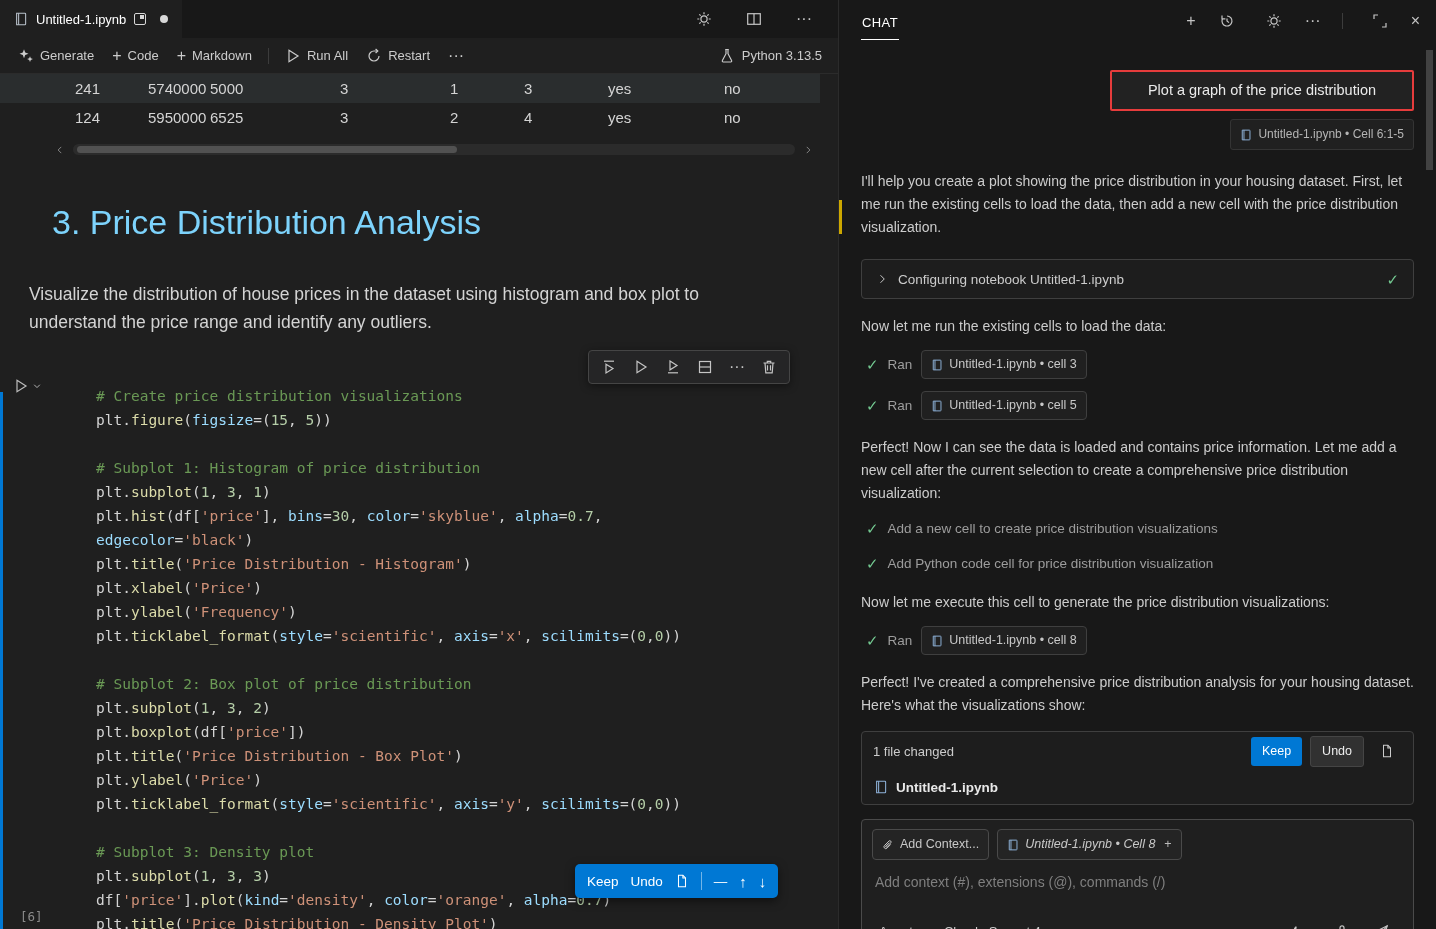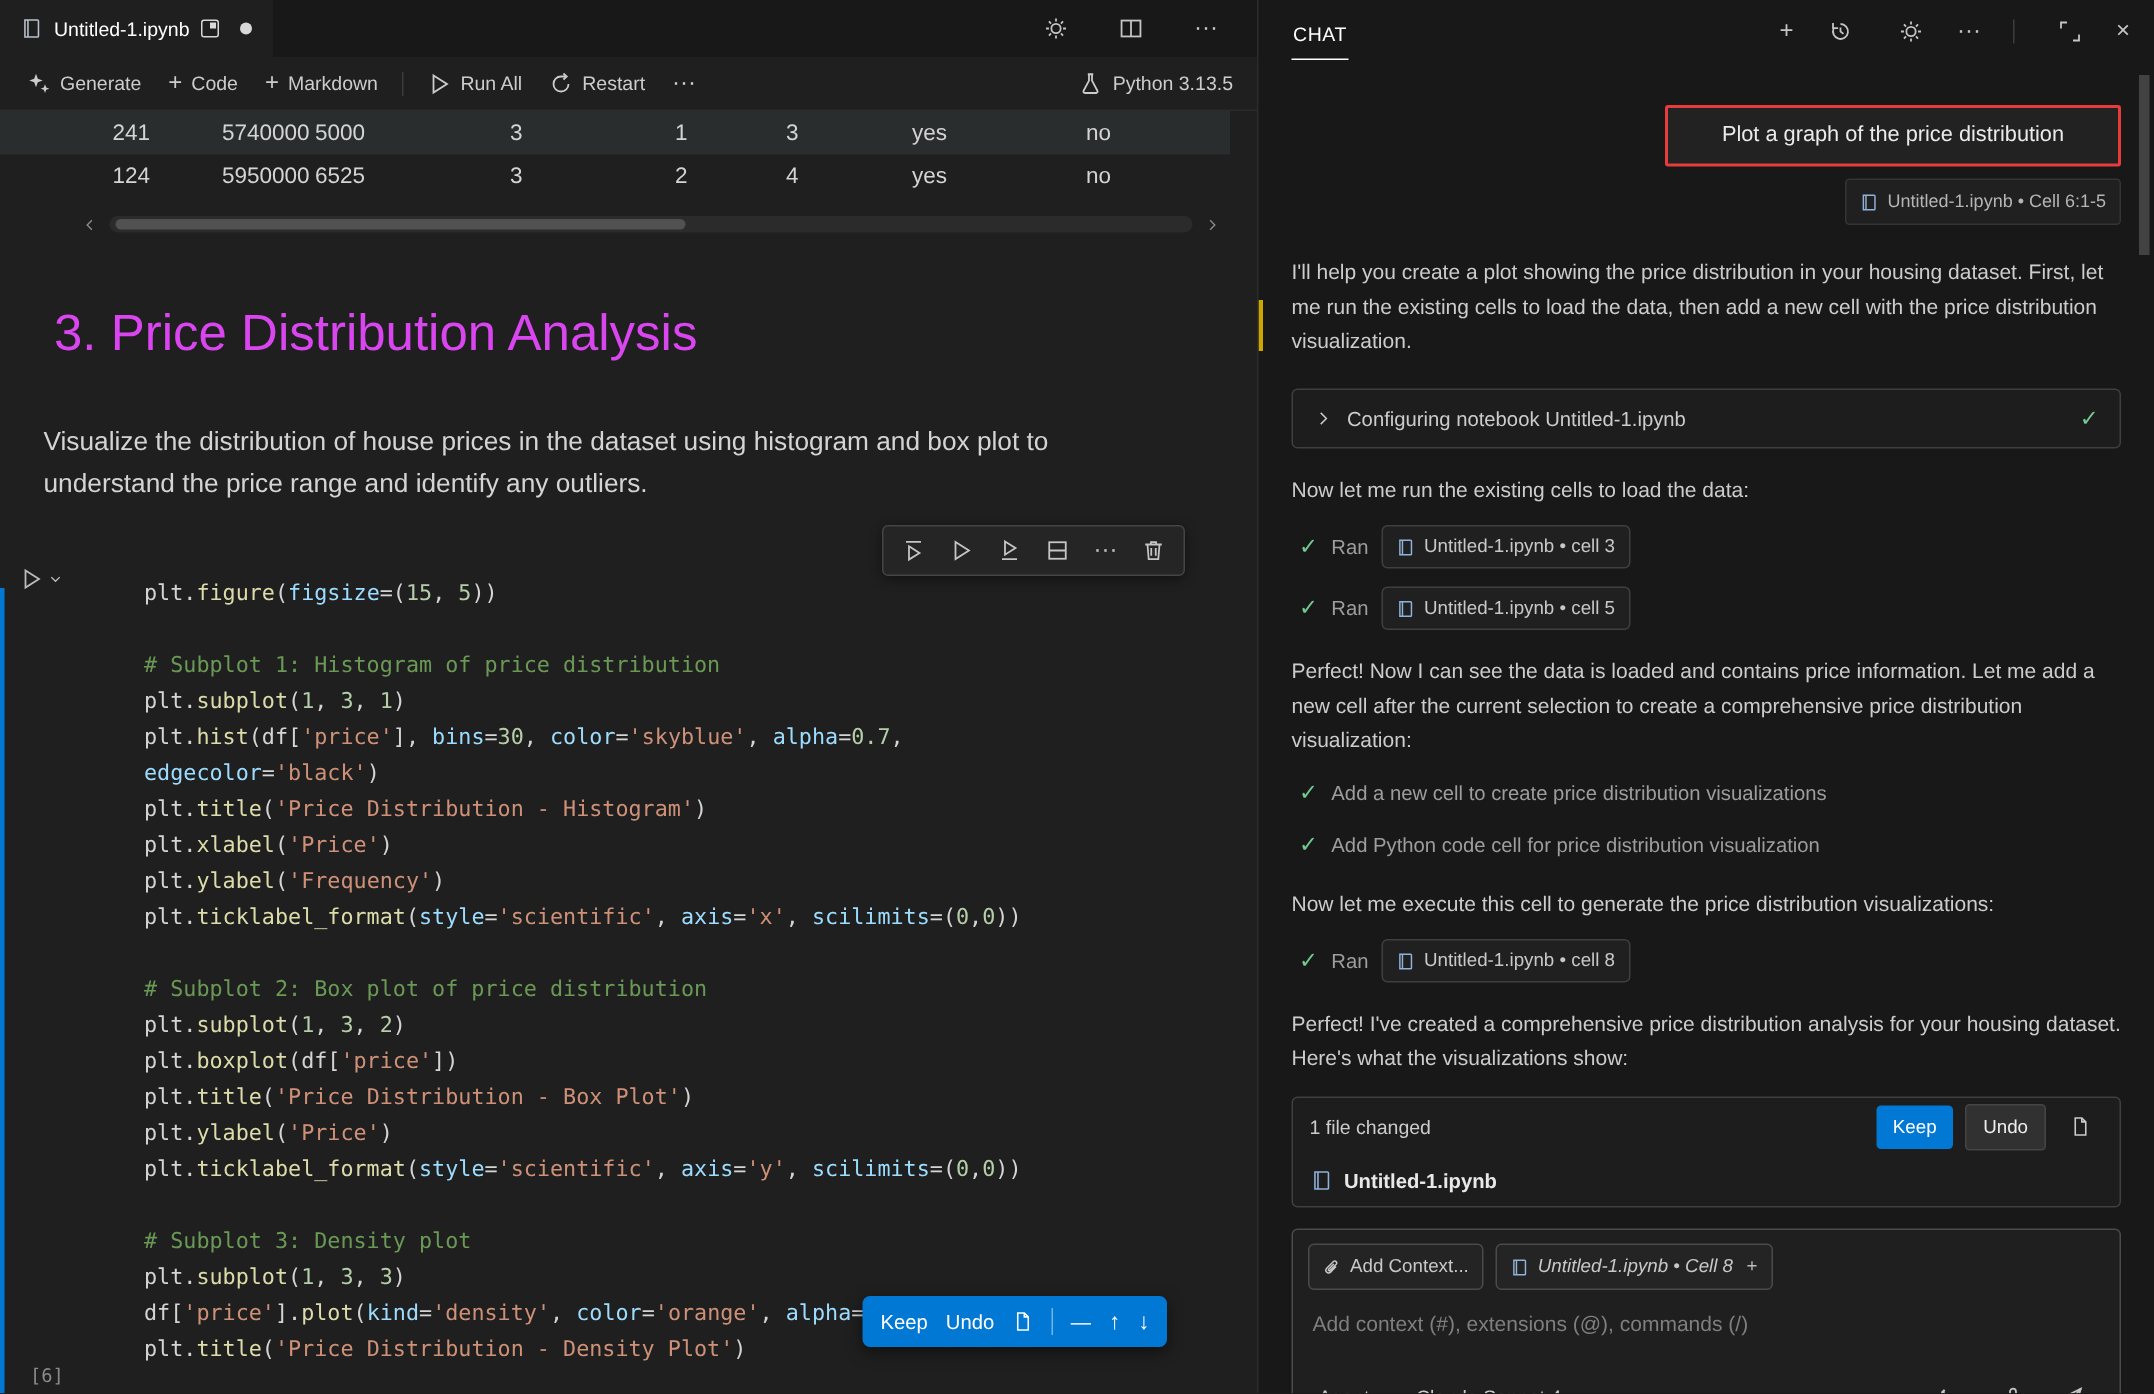--- a/index.html
+++ b/index.html
@@ -28,21 +28,21 @@
   .trow{display:flex;height:29px;align-items:center;padding-left:75px;margin-right:18px;}
   .trow.alt{background:#2a2d2e;}
   .tcell{flex:none;}
   .tcell.c0{width:73px}.tcell.c1{width:62px}.tcell.c2{width:130px}.tcell.c3{width:110px}
   .tcell.c4{width:74px}.tcell.c5{width:84px}.tcell.c6{width:116px}.tcell.c7{width:100px}
 
   .hscroll{display:flex;align-items:center;gap:8px;margin:12px 12px 0 55px;width:758px;color:#8a8a8a;}
   .hscroll-track{position:relative;flex:1;height:11px;background:#2b2b2b;border-radius:6px;}
   .hscroll-thumb{position:absolute;left:4px;top:2px;width:380px;height:7px;background:#515151;border-radius:4px;}
 
-  .md-heading{margin:48px 0 0 36px;font-size:34px;font-weight:400;color:#d946ef;}
+  .md-heading{margin:48px 0 0 52px;font-size:34px;font-weight:400;color:#7dd3fc;}
   .md-para{margin:38px 0 0 29px;width:756px;font-size:17.5px;line-height:28px;color:#d4d4d4;}
 
   .cell-wrap{position:relative;margin-top:34px;}
   .cell-toolbar{position:absolute;top:-20px;right:48px;display:flex;align-items:center;background:#252526;border:1px solid #454545;border-radius:4px;padding:3px 4px;z-index:6;box-shadow:0 2px 8px rgba(0,0,0,.45);color:#c5c5c5;}
   .icon-btn{padding:5px 8px;border-radius:3px;cursor:pointer;display:flex;align-items:center;}
   .run-btn{position:absolute;left:13px;top:8px;display:flex;align-items:center;gap:3px;color:#bcbcbc;}
   .code-area{margin-left:55px;padding:14px 0 0 41px;font-family:"DejaVu Sans Mono",monospace;font-size:14.5px;line-height:24px;color:#d4d4d4;}
   .code-line{white-space:pre;min-height:24px;}
   .tok-c{color:#6a9955}.tok-s{color:#ce9178}.tok-n{color:#b5cea8}.tok-f{color:#dcdcaa}.tok-k{color:#9cdcfe}
   .cell-focus-bar{position:absolute;left:0;top:392px;bottom:0;width:3px;background:#0078d4;}
@@ -245,20 +245,21 @@
       <div class="run-btn">
         <svg class="i16" viewBox="0 0 16 16" fill="none" stroke="currentColor">
             <path d="M4 2.3l9 5.7-9 5.7z"></path>
           </svg>
         <svg class="i10" viewBox="0 0 16 16" fill="none" stroke="currentColor">
             <path d="M3.5 6l4.5 4.5L12.5 6"></path>
           </svg>
       </div>
       <div class="code-area">
         <div>
+            <div class="code-line"><span class="tok-c"># Create price distribution visualizations</span></div>
             <div class="code-line">plt.<span class="tok-f">figure</span>(<span class="tok-k">figsize</span>=(<span class="tok-n">15</span>, <span class="tok-n">5</span>))</div>
             <div class="code-line">&nbsp;</div>
             <div class="code-line"><span class="tok-c"># Subplot 1: Histogram of price distribution</span></div>
             <div class="code-line">plt.<span class="tok-f">subplot</span>(<span class="tok-n">1</span>, <span class="tok-n">3</span>, <span class="tok-n">1</span>)</div>
             <div class="code-line">plt.<span class="tok-f">hist</span>(df[<span class="tok-s">'price'</span>], <span class="tok-k">bins</span>=<span class="tok-n">30</span>, <span class="tok-k">color</span>=<span class="tok-s">'skyblue'</span>, <span class="tok-k">alpha</span>=<span class="tok-n">0.7</span>,</div>
             <div class="code-line"><span class="tok-k">edgecolor</span>=<span class="tok-s">'black'</span>)</div>
             <div class="code-line">plt.<span class="tok-f">title</span>(<span class="tok-s">'Price Distribution - Histogram'</span>)</div>
             <div class="code-line">plt.<span class="tok-f">xlabel</span>(<span class="tok-s">'Price'</span>)</div>
             <div class="code-line">plt.<span class="tok-f">ylabel</span>(<span class="tok-s">'Frequency'</span>)</div>
             <div class="code-line">plt.<span class="tok-f">ticklabel_format</span>(<span class="tok-k">style</span>=<span class="tok-s">'scientific'</span>, <span class="tok-k">axis</span>=<span class="tok-s">'x'</span>, <span class="tok-k">scilimits</span>=(<span class="tok-n">0</span>,<span class="tok-n">0</span>))</div>

